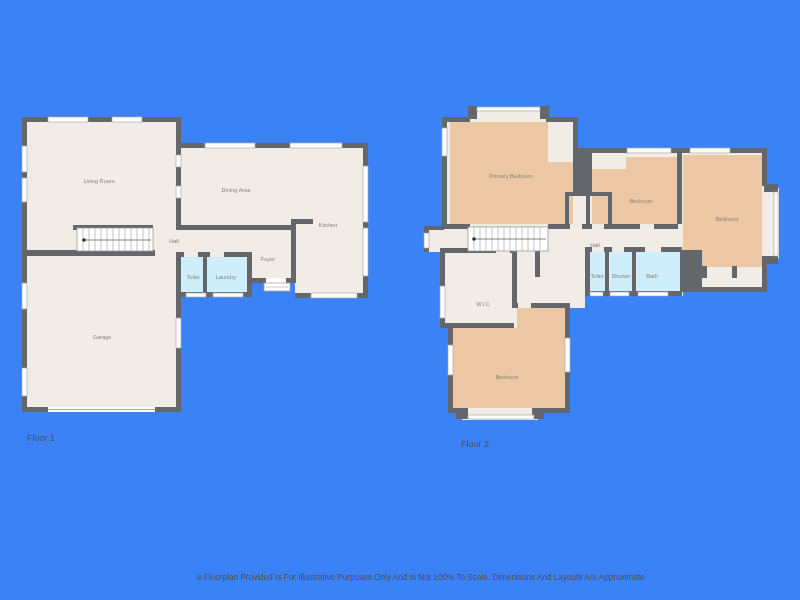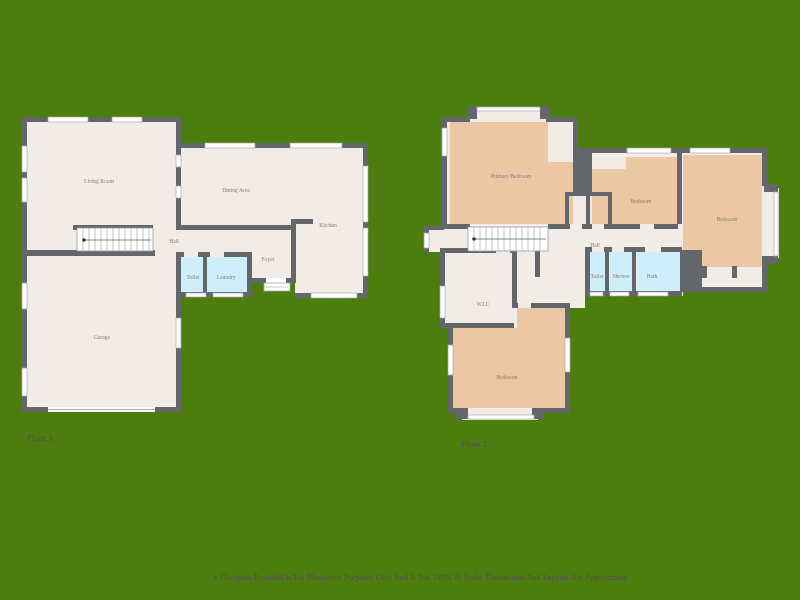--- a/index.html
+++ b/index.html
@@ -6,22 +6,22 @@
     --wall:#63666b;
     --floor:#f2ece6;
     --bedroom:#ebc7a3;
     --wet:#cfeefb;
     --winline:#a9a9a9;
     --thin:#9b9b9b;
     --label:#8b8177;
     --title:#4f4f4f;
   }
   html,body{margin:0;padding:0;background:#ffffff;}
-  .page{position:relative;width:800px;height:600px;background:#4d7c0f;overflow:hidden;
-        font-family:Liberation Serif, serif;}
+  .page{position:relative;width:800px;height:600px;background:#3b82f6;overflow:hidden;
+        font-family:Liberation Sans, sans-serif;}
   svg{position:absolute;top:0;left:0;}
   .floor{fill:var(--floor);}
   .wall{fill:var(--wall);}
   .tan{fill:var(--bedroom);}
   .wet{fill:var(--wet);}
   .cream{fill:var(--floor);}
   .win{fill:#ffffff;stroke:var(--winline);stroke-width:0.7;}
   .gap{fill:var(--floor);}
   .stairbox{fill:#ffffff;stroke:var(--thin);stroke-width:0.8;}
   .tread{stroke:var(--thin);stroke-width:0.6;}

